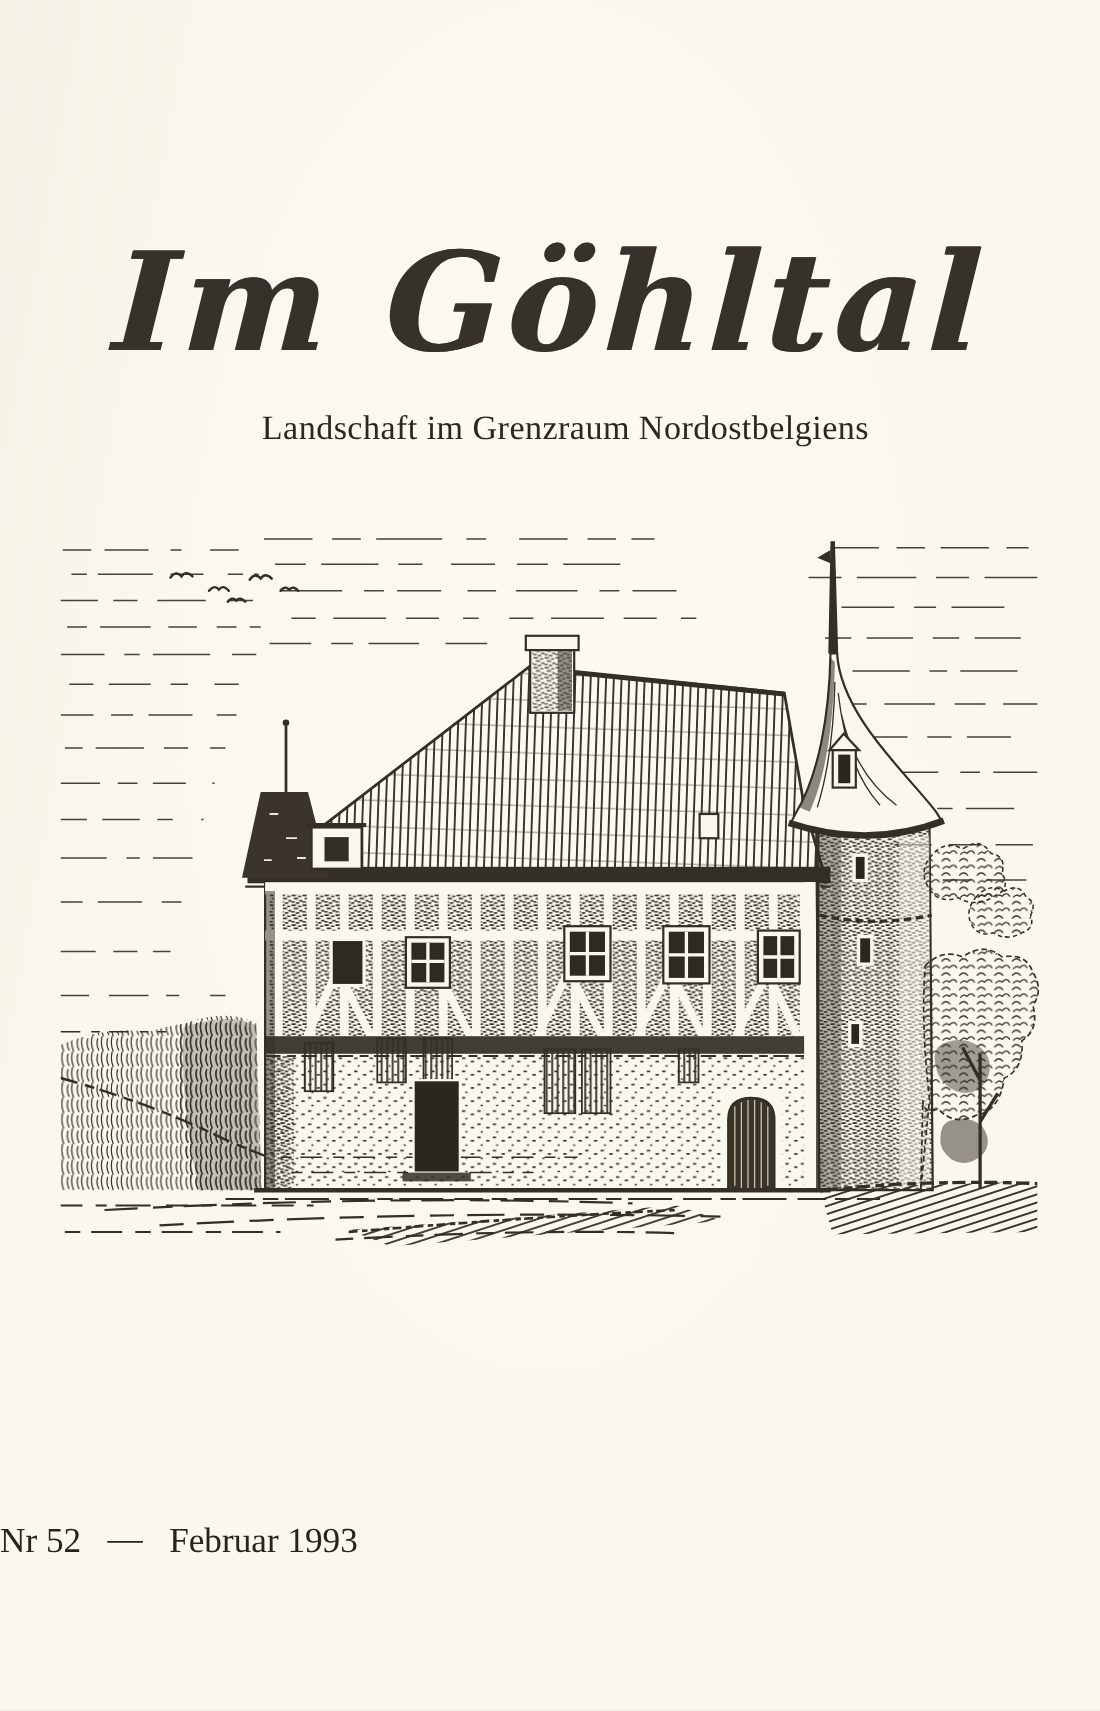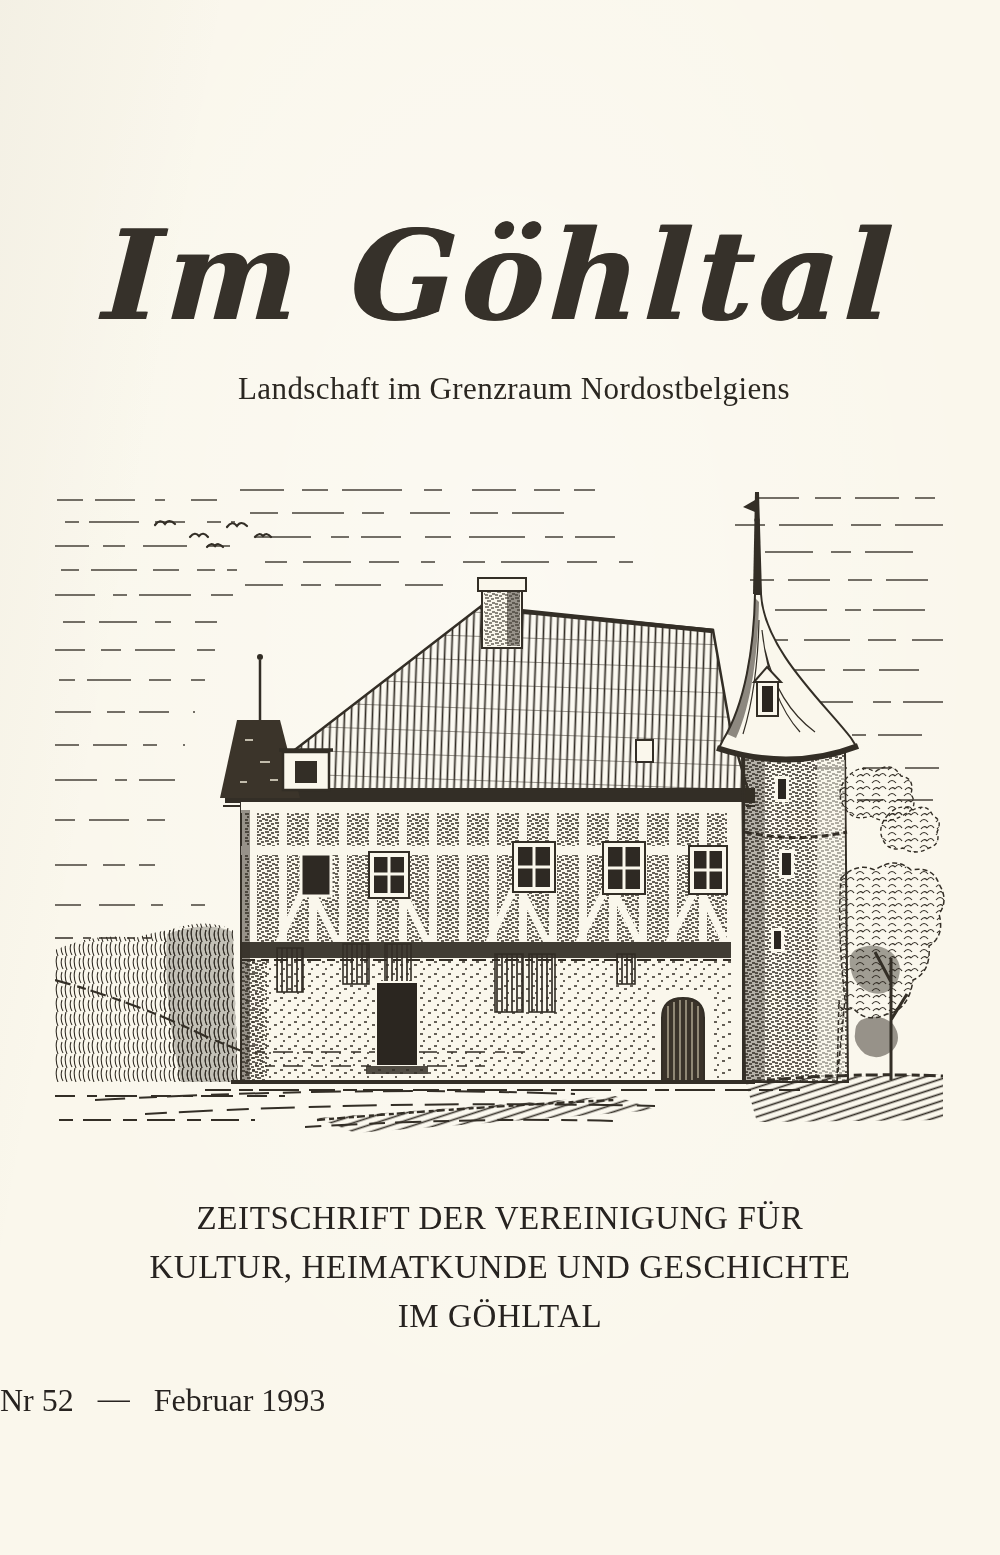--- a/index.html
+++ b/index.html
@@ -288,23 +288,18 @@
         <path d="M0,616 H230" stroke-width="1.8" stroke-dasharray="20 12 10 8 32 14"></path>
         <path d="M4,640 H200" stroke-width="1.8" stroke-dasharray="14 10 28 12"></path>
         <path d="M262,638 L560,616 L602,630 L300,653 Z" fill="url(#hatch)" stroke="none" opacity=".95"></path>
         <path d="M690,600 L888,594 L888,640 L702,642 Z" fill="url(#hatch)" stroke="none"></path>
         <path d="M695,602 Q790,592 888,596" stroke-width="3" stroke-dasharray="12 5 8 4"></path>
         <path d="M262,640 Q430,626 560,620" stroke-width="2.4" stroke-dasharray="8 4 5 3"></path>
       </g>
     </svg>
   </figure>
 
-  <div class="publisher">
-    <div>ZEITSCHRIFT DER VEREINIGUNG FÜR</div>
-    <div>KULTUR, HEIMATKUNDE UND GESCHICHTE</div>
-    <div>IM GÖHLTAL</div>
-  </div>
 
   <div class="issue">
     <span>Nr 52</span><span class="sep">—</span><span>Februar 1993</span>
   </div>
 
 </div>
 
 </body></html>

